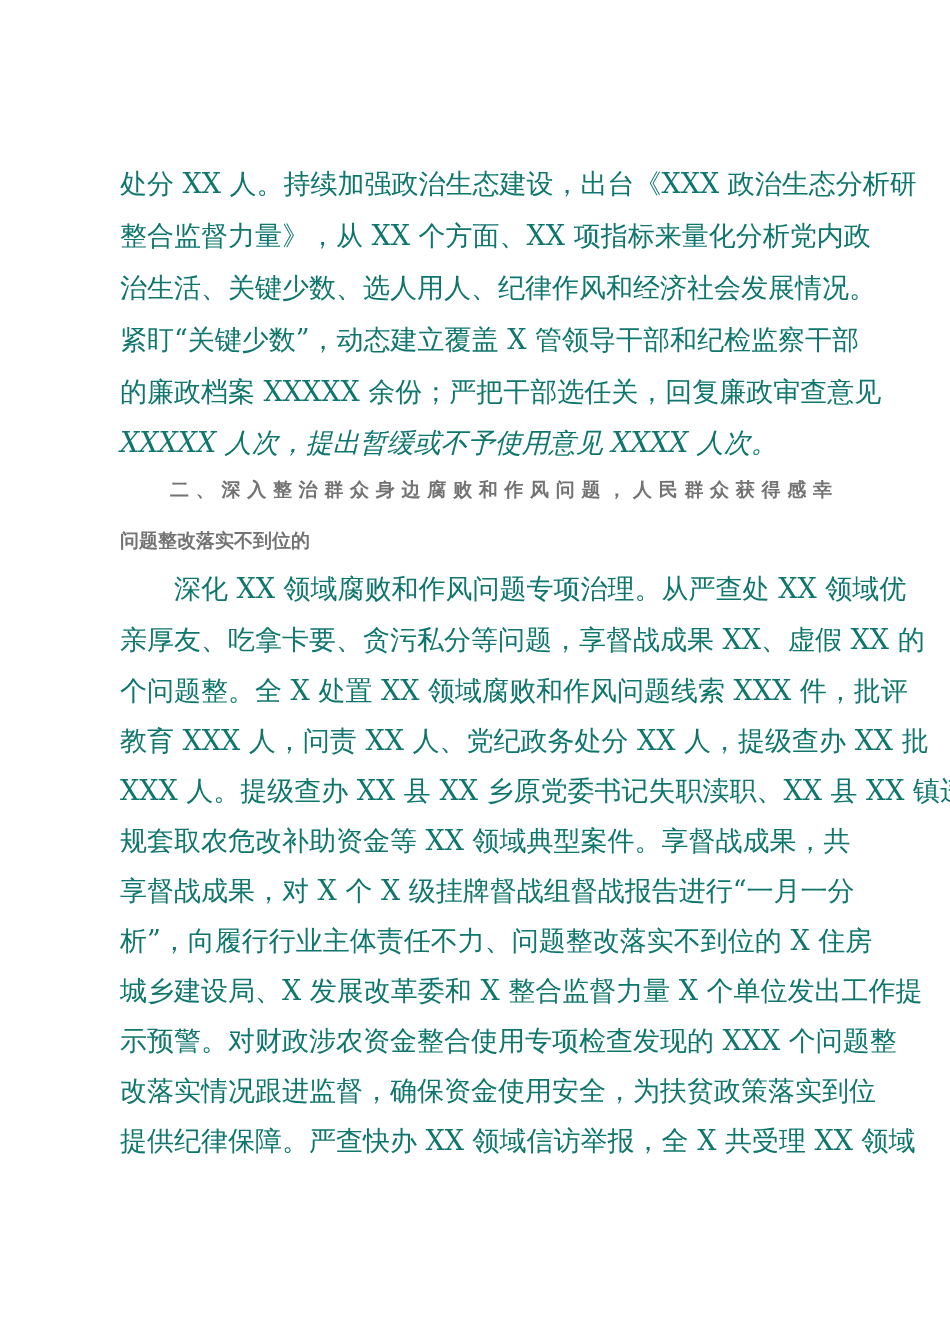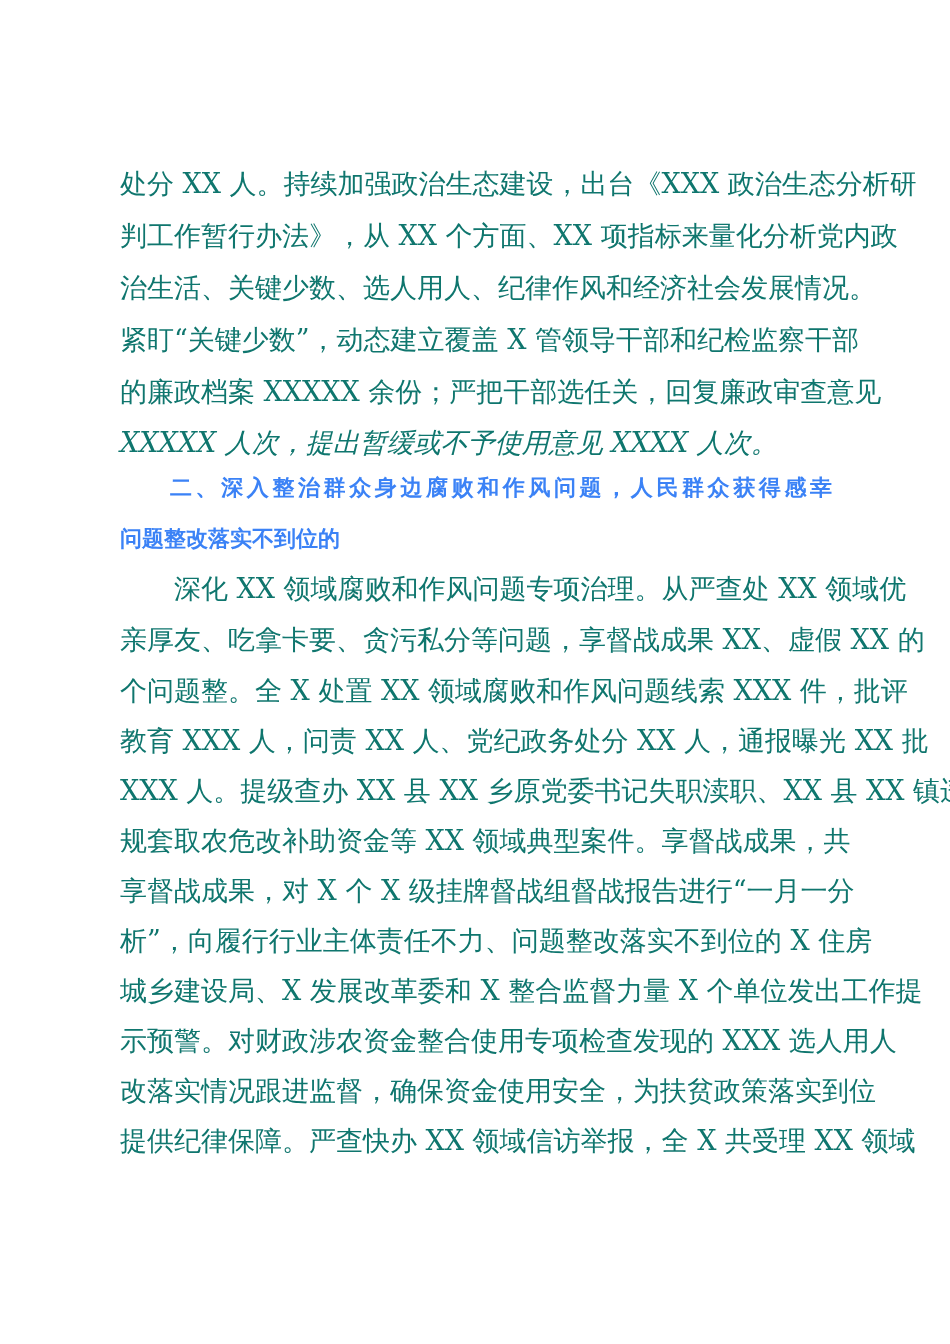--- a/index.html
+++ b/index.html
@@ -39,64 +39,64 @@
     }
     .line.indent {
       left: 174px;
       width: 658px;
     }
     .heading {
       position: absolute;
       left: 120px;
       width: 712px;
       height: 40px;
-      font-family: Liberation Mono, monospace;
+      font-family: Liberation Sans, sans-serif;
       font-weight: bold;
-      font-size: 22px;
+      font-size: 19px;
       line-height: 40px;
-      color: #3b82f6;
+      color: #737373;
       white-space: nowrap;
       text-align: justify;
       text-align-last: justify;
     }
     .heading.indent {
       left: 170px;
       width: 662px;
     }
     .heading.last {
       text-align-last: left;
     }
   </style>
 </head>
 <body>
 
 <div class="page">
 
   <div>
     <div class="line" style="top:164px;">处分 XX 人。持续加强政治生态建设，出台《XXX 政治生态分析研</div>
-    <div class="line" style="top:216px;">判工作暂行办法》，从 XX 个方面、XX 项指标来量化分析党内政</div>
+    <div class="line" style="top:216px;">整合监督力量》，从 XX 个方面、XX 项指标来量化分析党内政</div>
     <div class="line" style="top:268px;">治生活、关键少数、选人用人、纪律作风和经济社会发展情况。</div>
     <div class="line" style="top:320px;">紧盯“关键少数”，动态建立覆盖 X 管领导干部和纪检监察干部</div>
     <div class="line" style="top:372px;">的廉政档案 XXXXX 余份；严把干部选任关，回复廉政审查意见</div>
     <div class="line last" style="top:423px;font-style:italic;">XXXXX 人次，提出暂缓或不予使用意见 XXXX 人次。</div>
   </div>
 
   <div>
     <div class="heading indent" style="top:470px;">二、深入整治群众身边腐败和作风问题，人民群众获得感幸</div>
     <div class="heading last" style="top:521px;">问题整改落实不到位的</div>
   </div>
 
   <div>
     <div class="line indent" style="top:569px;">深化 XX 领域腐败和作风问题专项治理。从严查处 XX 领域优</div>
     <div class="line" style="top:620px;">亲厚友、吃拿卡要、贪污私分等问题，享督战成果 XX、虚假 XX 的</div>
     <div class="line" style="top:671px;">个问题整。全 X 处置 XX 领域腐败和作风问题线索 XXX 件，批评</div>
-    <div class="line" style="top:721px;">教育 XXX 人，问责 XX 人、党纪政务处分 XX 人，通报曝光 XX 批</div>
+    <div class="line" style="top:721px;">教育 XXX 人，问责 XX 人、党纪政务处分 XX 人，提级查办 XX 批</div>
     <div class="line" style="top:771px;">XXX 人。提级查办 XX 县 XX 乡原党委书记失职渎职、XX 县 XX 镇违</div>
     <div class="line" style="top:821px;">规套取农危改补助资金等 XX 领域典型案件。享督战成果，共</div>
     <div class="line" style="top:871px;">享督战成果，对 X 个 X 级挂牌督战组督战报告进行“一月一分</div>
     <div class="line" style="top:921px;">析”，向履行行业主体责任不力、问题整改落实不到位的 X 住房</div>
     <div class="line" style="top:971px;">城乡建设局、X 发展改革委和 X 整合监督力量 X 个单位发出工作提</div>
-    <div class="line" style="top:1021px;">示预警。对财政涉农资金整合使用专项检查发现的 XXX 选人用人</div>
+    <div class="line" style="top:1021px;">示预警。对财政涉农资金整合使用专项检查发现的 XXX 个问题整</div>
     <div class="line" style="top:1071px;">改落实情况跟进监督，确保资金使用安全，为扶贫政策落实到位</div>
     <div class="line" style="top:1121px;">提供纪律保障。严查快办 XX 领域信访举报，全 X 共受理 XX 领域</div>
   </div>
 
 </div>
 
 </body></html>

